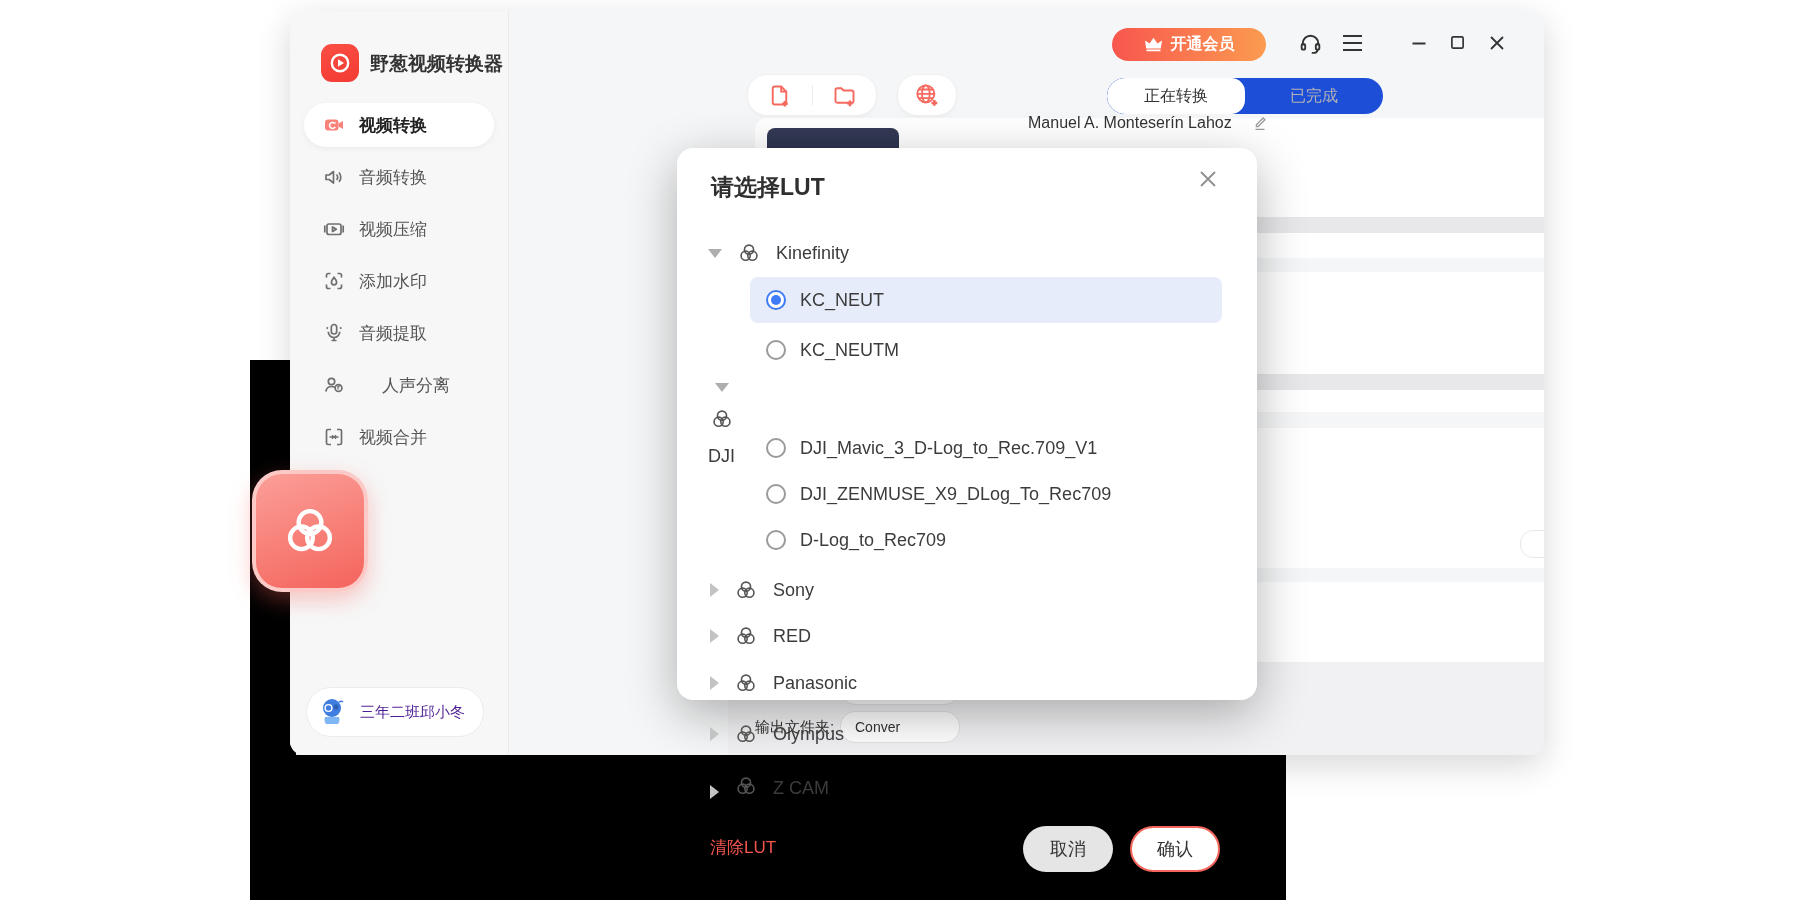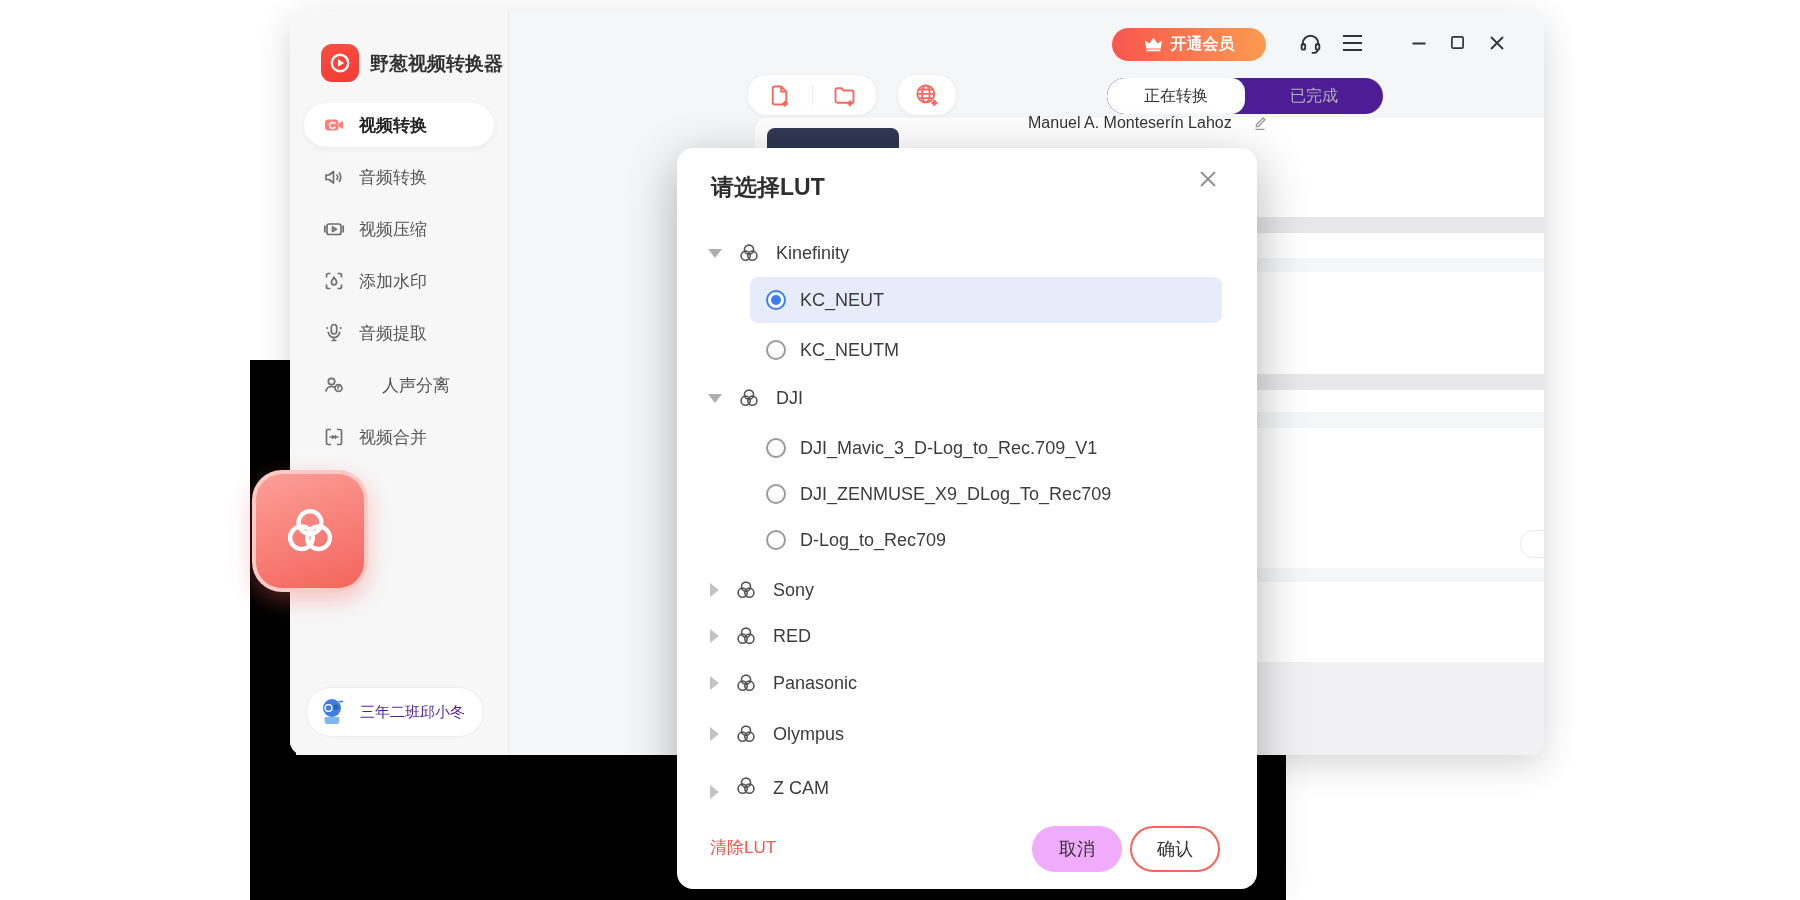--- a/index.html
+++ b/index.html
@@ -19,21 +19,21 @@
   .logo{left:31px;top:33px;width:38px;height:38px;border-radius:11px;
     background:linear-gradient(160deg,#fb4f44,#f23a33);display:flex;align-items:center;justify-content:center;}
   .app-title{left:80px;top:40px;font-size:19px;font-weight:bold;color:#333;}
   .vip-btn{left:822px;top:17px;width:154px;height:33px;border-radius:17px;
     background:linear-gradient(90deg,#f8564e,#fb9b50);display:flex;align-items:center;justify-content:center;gap:8px;
     color:#fff;font-size:16px;font-weight:bold;}
   .icon-btn{color:#333;display:flex;align-items:center;justify-content:center;}
   
   .tool-group{background:#fff;border:1px solid #f0f0f0;border-radius:20px;box-shadow:0 1px 3px rgba(0,0,0,.04);
     display:flex;align-items:center;justify-content:space-evenly;}
-  .tabs{left:598px;top:67px;width:276px;height:36px;border-radius:18px;background:#4c1d95;overflow:hidden;display:flex;}
+  .tabs{left:598px;top:67px;width:276px;height:36px;border-radius:18px;background:#1d4ed8;overflow:hidden;display:flex;}
   .tab{flex:1;display:flex;align-items:center;justify-content:center;font-size:16px;}
   .tab.active{background:#fff;border-radius:18px 14px 14px 18px;color:#333;}
   .tab.inactive{color:#b2b2b3;}
   
   .card{left:246px;width:1000px;background:#fff;border-radius:12px;}
   .thumb{left:258px;width:132px;height:120px;border-radius:8px;overflow:hidden;}
   .t1{background:radial-gradient(circle at 38% 60%,rgba(244,108,88,.9) 0 7%,rgba(244,108,88,0) 16%),
       radial-gradient(circle at 60% 40%,rgba(90,160,220,.55) 0 9%,rgba(90,160,220,0) 18%),
       radial-gradient(circle at 45% 30%,rgba(250,190,120,.6) 0 5%,rgba(250,190,120,0) 12%),
       linear-gradient(180deg,#343a55 0%,#1e2742 55%,#141b2e 100%);}
@@ -55,35 +55,35 @@
     box-sizing:border-box;font-size:17px;color:#555;}
   .side-item.active{background:#fff;border-radius:24px;font-weight:bold;color:#222;box-shadow:0 2px 6px rgba(0,0,0,.05);}
   .user-pill{left:16px;top:676px;width:178px;height:50px;background:#fff;border:1px solid #ececec;border-radius:25px;
     display:flex;align-items:center;gap:9px;padding-left:6px;box-sizing:border-box;}
   .user-name{font-size:15px;color:#4c1d95;font-family:Liberation Serif, serif;}
   
   .lut-float{left:252px;top:470px;width:116px;height:122px;border-radius:30px;
     background:linear-gradient(160deg,#fb9f98 0%,#f4645c 100%);border:4px solid rgba(252,205,202,.95);
     box-sizing:border-box;display:flex;align-items:center;justify-content:center;box-shadow:0 8px 22px rgba(244,100,92,.35);}
   
-  .dialog{left:677px;top:148px;width:580px;height:741px;background:#fff;border-radius:16px;
+  .dialog{left:677px;top:148px;width:580px;height:552px;background:#fff;border-radius:16px;
     box-shadow:0 14px 50px rgba(0,0,0,.30);}
   .dlg-title{left:34px;top:24px;font-size:23px;font-weight:bold;color:#2f2f2f;}
   .dlg-close{left:516px;top:16px;width:30px;height:30px;display:flex;align-items:center;justify-content:center;color:#8f8f8f;}
   .tree-row{height:30px;display:flex;align-items:center;gap:14px;}
   .tri-down{width:0;height:0;border-left:7px solid transparent;border-right:7px solid transparent;border-top:9px solid #aeaeae;}
   .tri-right{width:0;height:0;border-top:7px solid transparent;border-bottom:7px solid transparent;border-left:9px solid #c3c3c3;}
   .tree-label{font-size:18px;color:#3c3c3c;}
   .hl{left:73px;top:129px;width:472px;height:46px;background:#e7ecfa;border-radius:8px;}
   .radio{width:20px;height:20px;border-radius:50%;border:2px solid #9a9a9a;box-sizing:border-box;background:#fff;}
   .radio.sel{border:2px solid #3f7bf4;display:flex;align-items:center;justify-content:center;}
   .radio.sel::after{content:"";width:10px;height:10px;border-radius:50%;background:#3f7bf4;}
   .clear-lut{left:33px;top:688px;font-size:17px;color:#f5554e;}
   .dlg-btn{height:46px;border-radius:23px;display:flex;align-items:center;justify-content:center;font-size:18px;color:#333;box-sizing:border-box;}
-  .dlg-cancel{left:355px;top:678px;width:90px;background:#f0abfc;}
+  .dlg-cancel{left:346px;top:678px;width:90px;background:#e5e5e5;}
   .dlg-confirm{left:453px;top:678px;width:90px;background:#fff;border:2px solid #f5655c;}
   svg{display:block;}
 </style>
 </head>
 <body>
 
 <div class="canvas">
 
   <div class="abs black-left"></div>
   <div class="abs black-bottom"></div>
@@ -334,21 +334,21 @@
     </div>
     <div class="abs tree-row" style="left:89px;top:137px;">
       <span class="radio sel"></span>
       <span class="tree-label">KC_NEUT</span>
     </div>
     <div class="abs tree-row" style="left:89px;top:187px;">
       <span class="radio"></span>
       <span class="tree-label">KC_NEUTM</span>
     </div>
 
-    <div class="abs tree-row" style="left:31px;top:235px;">
+    <div class="abs tree-row" style="left:31px;top:235px;flex-direction:column;">
       <span class="tri-down"></span>
       <span>
         <svg width="26" height="26" viewBox="0 0 24 24" fill="none" stroke="#555" stroke-width="1.5">
             <circle cx="12" cy="8.9" r="4.2"></circle>
             <circle cx="8.9" cy="14.5" r="4.2"></circle>
             <circle cx="15.1" cy="14.5" r="4.2"></circle>
           </svg>
       </span>
       <span class="tree-label">DJI</span>
     </div>

